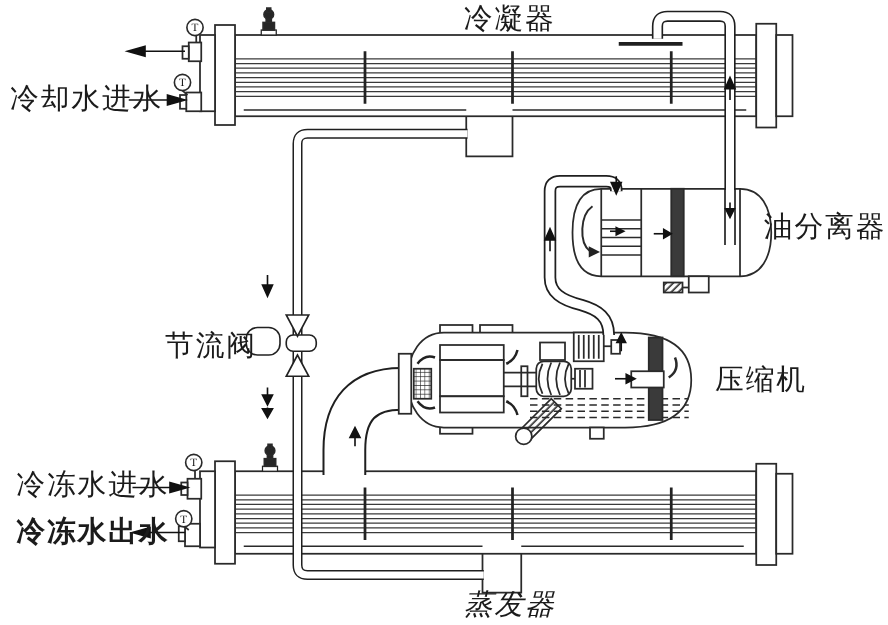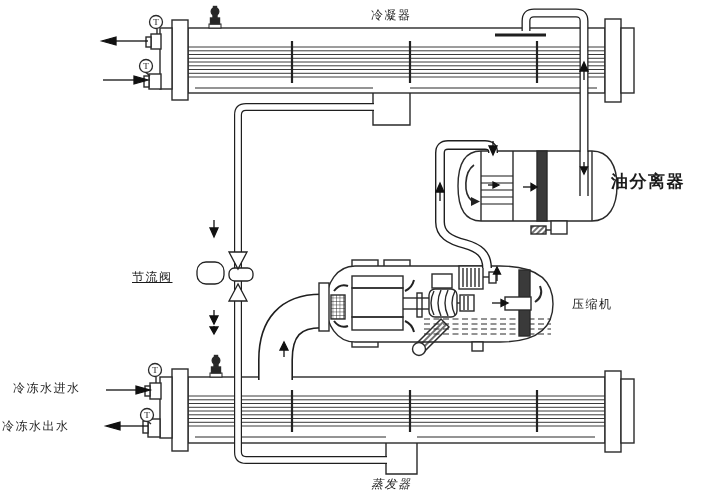--- a/index.html
+++ b/index.html
@@ -1,29 +1,29 @@
 <!DOCTYPE html>
 <html><head>
 <meta charset="utf-8">
 <style>
   html,body{margin:0;padding:0;background:#fff;}
   .stage{position:relative;width:710px;height:500px;background:#ffffff;overflow:hidden;
          font-family:"Liberation Serif","DejaVu Serif",serif;}
   .stage svg{position:absolute;left:0;top:0;}
-  .lbl{position:absolute;font-size:12px;line-height:20px;color:#1b1b1b;
+  .lbl{position:absolute;font-size:23px;line-height:20px;color:#1b1b1b;
        letter-spacing:1.5px;white-space:nowrap;}
   .lbl-condenser{left:371px;top:5px;}
   .lbl-evaporator{left:371px;top:474px;font-style:italic;}
-  .lbl-oilsep{left:611px;top:172px;font-size:17px;font-weight:bold;}
+  .lbl-oilsep{left:611px;top:172px;font-size:23px;}
   .lbl-compressor{left:572px;top:294px;font-family:Liberation Serif, serif;}
-  .lbl-throttle{left:132px;top:267px;text-decoration:underline;}
+  .lbl-throttle{left:132px;top:267px;}
   .lbl-cool-out{left:8px;top:31px;}
   .lbl-cool-in{left:8px;top:69px;}
   .lbl-chill-in{left:13px;top:378px;}
-  .lbl-chill-out{left:2px;top:416px;}
+  .lbl-chill-out{left:13px;top:416px;font-weight:bold;}
   .gauge-t{font-size:9px;fill:#111;font-family:"Liberation Serif","DejaVu Serif",serif;}
 </style>
 </head>
 <body>
 
 <div class="stage">
 <svg width="710" height="500" viewBox="0 0 710 500">
   <defs>
     <pattern id="pgrid" width="3.5" height="3.5" patternUnits="userSpaceOnUse">
       <path d="M0 0H3.5M0 0V3.5" stroke="#222" stroke-width="0.9" fill="none"></path>
@@ -280,15 +280,16 @@
   <text class="gauge-t" x="146" y="69" text-anchor="middle">T</text>
   <text class="gauge-t" x="155" y="373" text-anchor="middle">T</text>
   <text class="gauge-t" x="147" y="418" text-anchor="middle">T</text>
 </svg>
 
   <div class="lbl lbl-condenser">冷凝器</div>
   <div class="lbl lbl-evaporator">蒸发器</div>
   <div class="lbl lbl-oilsep">油分离器</div>
   <div class="lbl lbl-compressor">压缩机</div>
   <div class="lbl lbl-throttle">节流阀</div>
+  <div class="lbl lbl-cool-in">冷却水进水</div>
   <div class="lbl lbl-chill-in">冷冻水进水</div>
   <div class="lbl lbl-chill-out">冷冻水出水</div>
 </div>
 
 </body></html>

